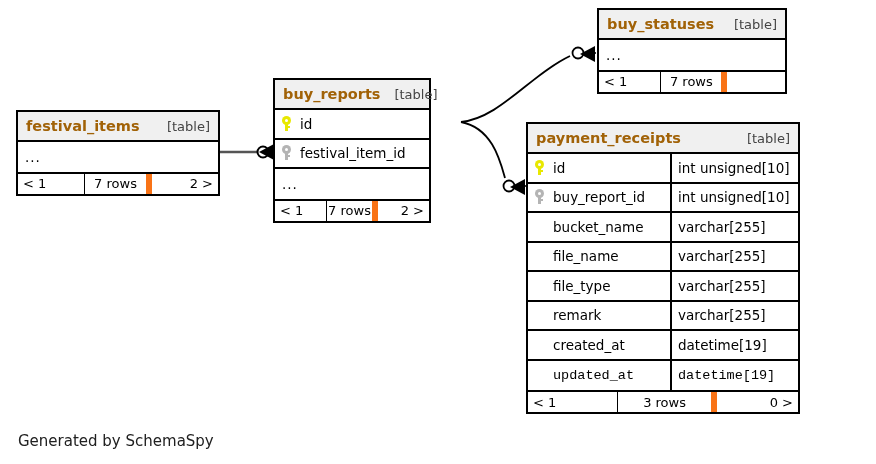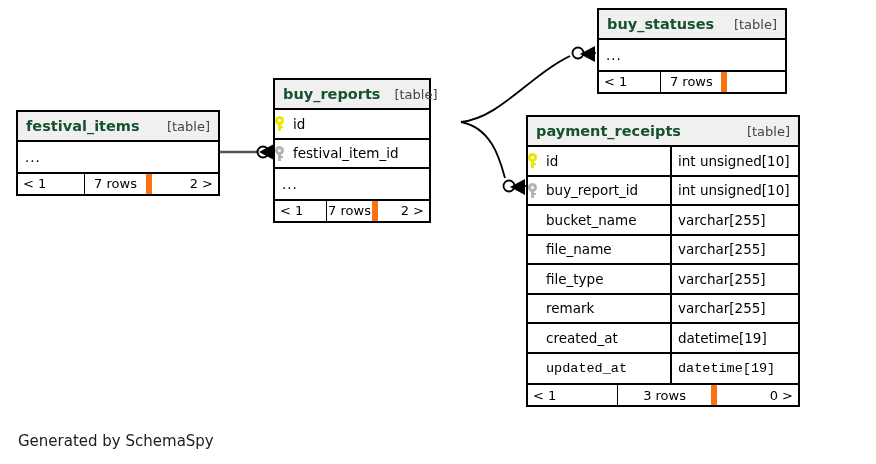--- a/index.html
+++ b/index.html
@@ -30,21 +30,21 @@
     background: #f0f0f0;
     border-bottom: 2px solid #000000;
     display: flex;
     align-items: center;
     justify-content: space-between;
     padding: 0 8px;
   }
   .tbl-name {
     font-weight: bold;
     font-size: 14.5px;
-    color: #14532d;
+    color: #a16207;
     white-space: nowrap;
   }
   .tbl-kind {
     font-size: 13px;
     color: #444444;
     margin-left: 14px;
     white-space: nowrap;
   }
 
   .row {
@@ -52,21 +52,21 @@
     height: 29.5px;
     display: flex;
     align-items: center;
     border-bottom: 2px solid #000000;
     background: #ffffff;
   }
   .row:last-of-type { border-bottom: none; }
   .row-name {
     box-sizing: border-box;
     display: flex;
-    align-items: center;
+    padding-left: 7px;
     font-size: 13.5px;
     color: #000000;
     white-space: nowrap;
     overflow: hidden;
     flex: 1 1 auto;
   }
   .row-type {
     box-sizing: border-box;
     border-left: 2px solid #000000;
     padding-left: 6px;
@@ -256,21 +256,21 @@
     <div class="row" style="border-bottom:none;">
       <span class="row-dots">...</span>
     </div>
     <div class="tbl-foot">
       <div class="foot-cell foot-l" style="width:33%;">&lt; 1</div>
       <div class="foot-cell foot-c" style="width:36%;">7 rows</div>
       <div class="foot-cell foot-r" style="width:31%;"></div>
     </div>
   </div>
 
-  <div class="tbl" style="left:526px; top:115px; width:274px;">
+  <div class="tbl" style="left:526px; top:122px; width:274px;">
     <div class="tbl-head">
       <span class="tbl-name">payment_receipts</span>
       <span class="tbl-kind">[table]</span>
     </div>
 
     <div class="row">
       <span class="row-name">
         <span class="key key-pk">
           <span class="kring"></span>
             <span class="kstem"></span>

